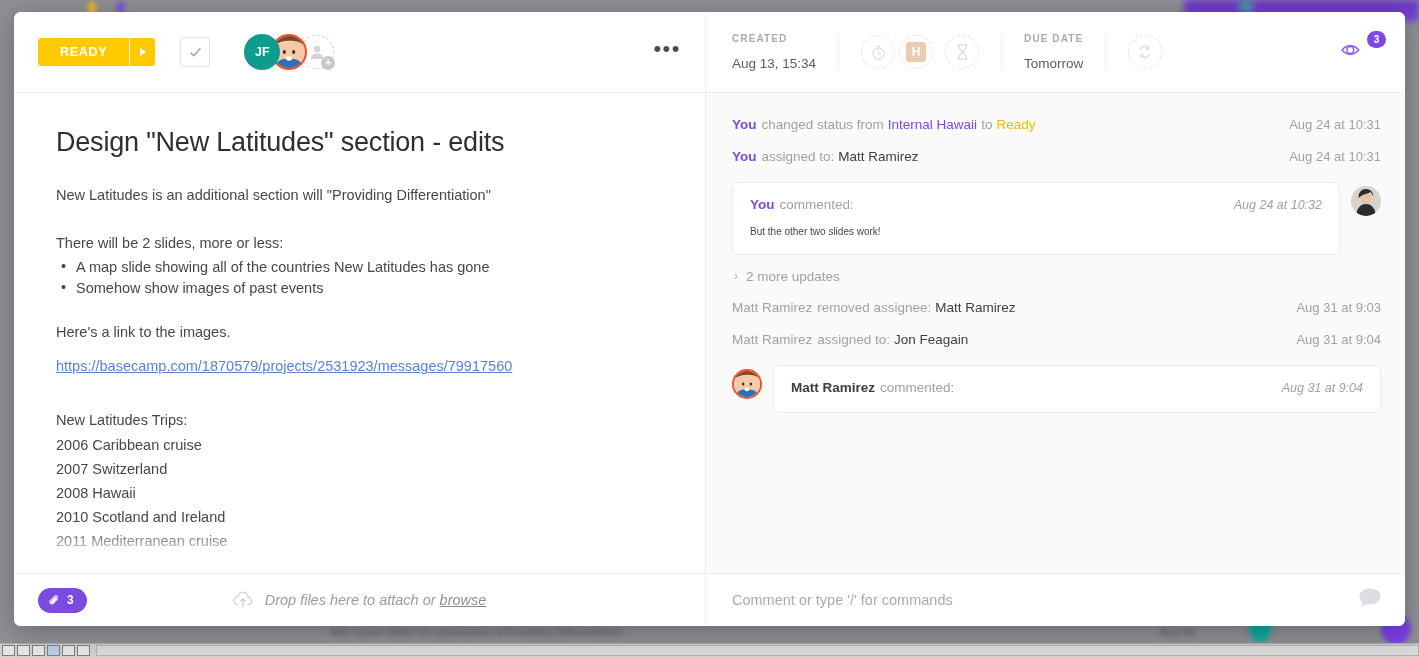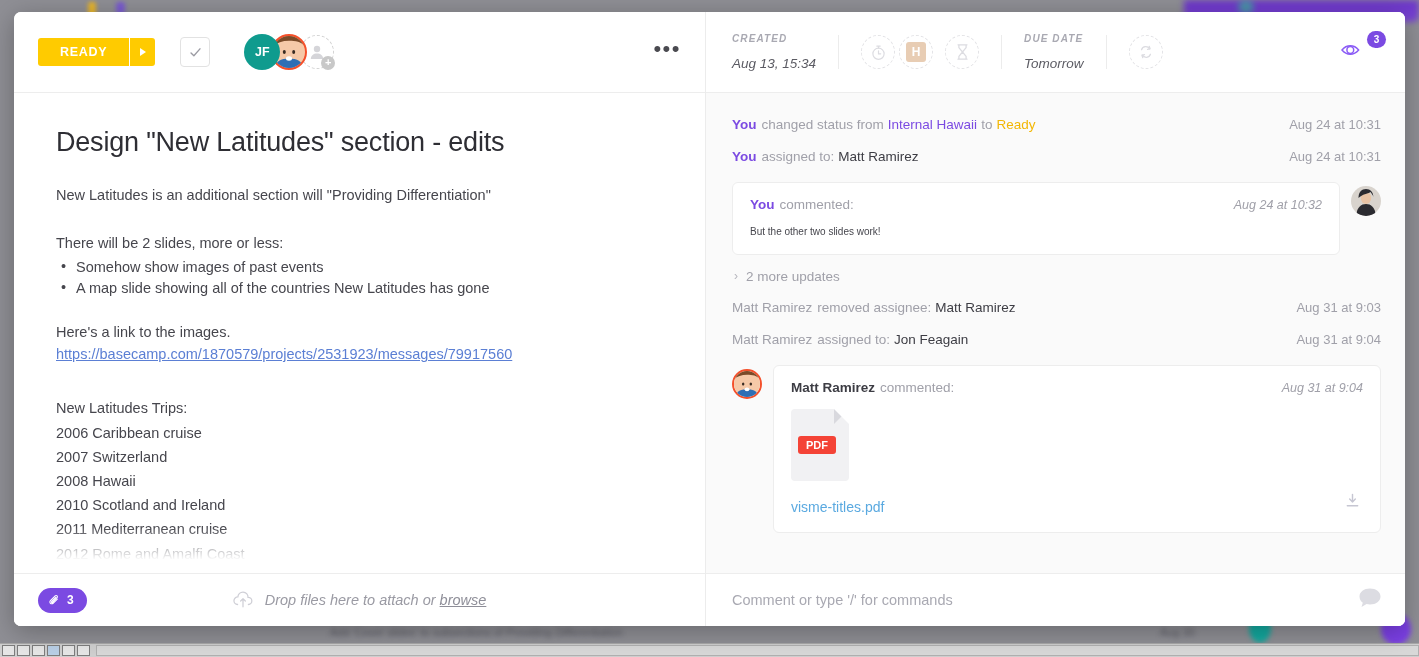--- a/index.html
+++ b/index.html
@@ -72,40 +72,40 @@
   
   .lbody { flex: 1; padding: 34px 42px 0 42px; overflow: hidden; position: relative; }
   .doc-title { font-size: 27px; color: #2e2e34; font-weight: 400; letter-spacing: -.2px; }
   .p { font-size: 14.5px; color: #46464d; line-height: 1.55; margin-top: 26px; }
   .p.tight { margin-top: 22px; }
   .bul { list-style: none; margin-top: 2px; }
   .bul li { font-size: 14.5px; color: #46464d; line-height: 1.45; padding-left: 20px;
     position: relative; }
   .bul li::before { content: "•"; position: absolute; left: 5px; top: -1px; color: #46464d; }
   .doc-link { font-size: 14.5px; color: #5b7fd4; text-decoration: underline; display: block;
-    margin-top: 3px; cursor: pointer; }
+    margin-top: 15px; cursor: pointer; }
   .trips { margin-top: 34px; }
   .trips div { font-size: 14.5px; color: #46464d; line-height: 1.67; }
   .fade { position: absolute; left: 0; right: 0; bottom: 0; height: 46px;
     background: linear-gradient(180deg, rgba(255,255,255,0) 0%, #ffffff 72%); pointer-events: none; }
 
   
   .lfoot { height: 53px; border-top: 1px solid #ededed; display: flex; align-items: center;
     padding: 0 24px; flex: none; background: #fff; }
   .clip-pill { background: #7b4ae2; color: #fff; height: 25px; border-radius: 13px;
     display: flex; align-items: center; gap: 6px; padding: 0 13px 0 10px; font-size: 12px;
     font-weight: 700; cursor: pointer; flex: none; }
   .drop-zone { display: flex; align-items: center; gap: 11px; margin-left: 145px; cursor: pointer; }
   .drop-txt { font-size: 14.5px; color: #9a9aa3; font-style: italic; }
   .drop-txt u { color: #8e8e98; }
 
   
   .rhead { height: 81px; border-bottom: 1px solid #ededed; display: flex; align-items: center;
     padding: 0 22px 0 26px; flex: none; background: #fff; }
-  .meta { display: flex; flex-direction: column; gap: 12px; flex: none; font-style: italic; }
+  .meta { display: flex; flex-direction: column; gap: 12px; flex: none; }
   .meta .lab { font-size: 10px; letter-spacing: 1.1px; color: #a9a9b2; font-weight: 700; }
   .meta .val { font-size: 13.5px; color: #5b5b63; }
   .vdiv { width: 1px; height: 34px; background: #ececec; margin: 0 22px; flex: none; }
   .circ { width: 34px; height: 34px; border-radius: 50%; border: 1.5px dashed #e3e3e6;
     display: flex; align-items: center; justify-content: center; cursor: pointer; flex: none; }
   .circ + .circ { margin-left: 4px; }
   .hbox { width: 20px; height: 20px; background: #e8cdb4; border-radius: 3px; color: #fff;
     font-size: 12px; font-weight: 700; display: flex; align-items: center; justify-content: center; }
   .watch { margin-left: auto; position: relative; cursor: pointer; flex: none; padding-right: 4px; }
   .watch-badge { position: absolute; top: -7px; right: -3px; background: #7b4ae2; color: #fff;
@@ -228,22 +228,22 @@
       </div>
 
       <div class="dots-btn">•••</div>
     </div>
 
     <div class="lbody">
       <h1 class="doc-title">Design "New Latitudes" section - edits</h1>
       <p class="p">New Latitudes is an additional section will "Providing Differentiation"</p>
       <p class="p">There will be 2 slides, more or less:</p>
       <ul class="bul">
+        <li>A map slide showing all of the countries New Latitudes has gone</li>
         <li>Somehow show images of past events</li>
-        <li>A map slide showing all of the countries New Latitudes has gone</li>
       </ul>
       <p class="p tight">Here's a link to the images.</p>
       <a class="doc-link">https://basecamp.com/1870579/projects/2531923/messages/79917560</a>
       <div class="trips">
         <div>New Latitudes Trips:</div>
         <div>2006 Caribbean cruise</div>
         <div>2007 Switzerland</div>
         <div>2008 Hawaii</div>
         <div>2010 Scotland and Ireland</div>
         <div>2011 Mediterranean cruise</div>
@@ -379,31 +379,20 @@
             <ellipse cx="22" cy="17" rx="1.6" ry="2" fill="#3a2b22"></ellipse>
             <ellipse cx="17" cy="24" rx="3.2" ry="2.4" fill="#fff"></ellipse>
           </svg>
         </div>
         <div class="cmt-card">
           <div class="cmt-head">
             <span class="who dark">Matt Ramirez</span>
             <span class="verb">commented:</span>
             <span class="time">Aug 31 at 9:04</span>
           </div>
-          <div class="att">
-            <div class="pdf-thumb">
-              <span class="pdf-badge">PDF</span>
-            </div>
-            <div class="att-name">visme-titles.pdf</div>
-            <div class="dl">
-              <svg width="17" height="17" viewBox="0 0 18 18">
-                <path d="M9 2.5v8M9 10.5l-3-3M9 10.5l3-3M3.5 14.5h11" fill="none" stroke="#c6c6d2" stroke-width="1.5" stroke-linecap="round" stroke-linejoin="round"></path>
-              </svg>
-            </div>
-          </div>
         </div>
       </div>
 
       <div class="feed-fade"></div>
     </div>
 
     <div class="rfoot">
       <input class="cmt-input" placeholder="Comment or type '/' for commands" style="">
       <div class="bubble">
         <svg width="26" height="24" viewBox="0 0 26 24">

